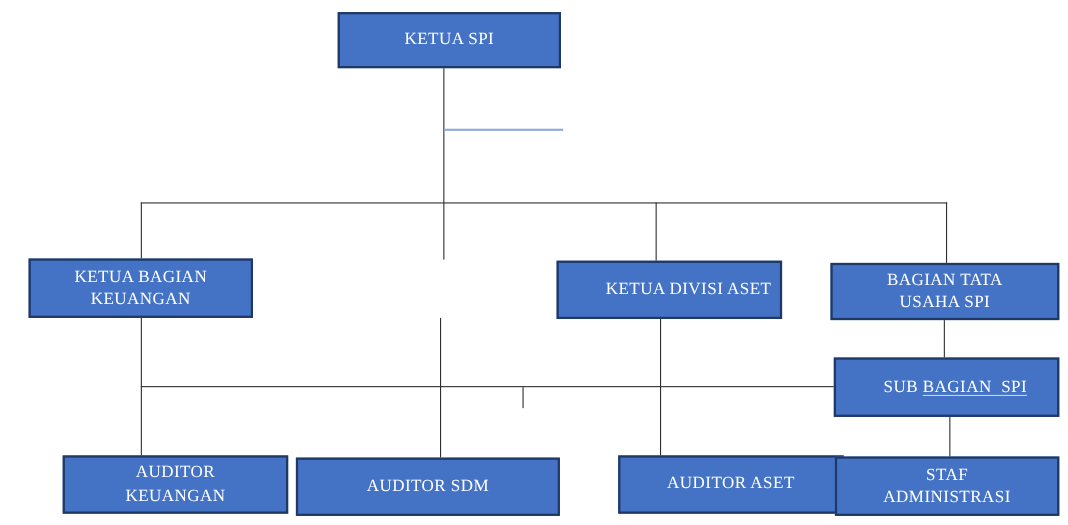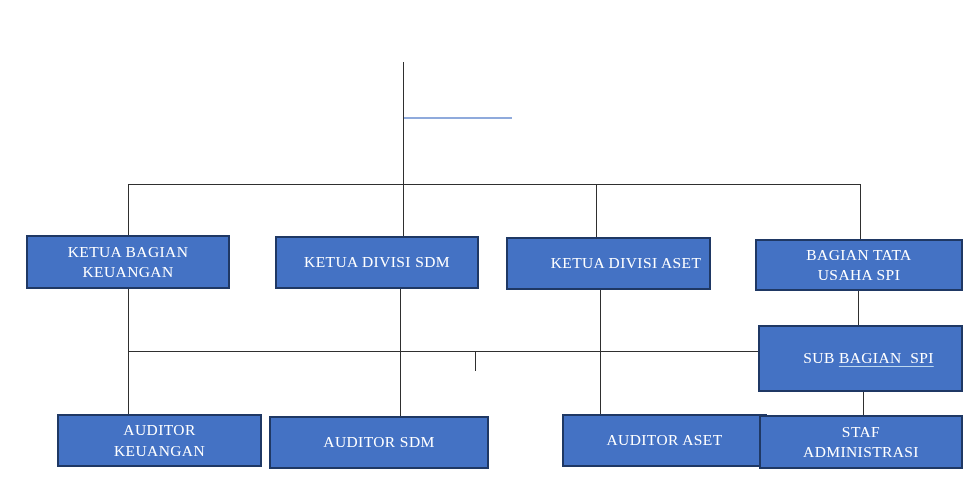--- a/index.html
+++ b/index.html
@@ -44,23 +44,23 @@
     white-space:pre;
   }
 
   
   #n-ketua-spi        {left:307px;top:11px; width:203px;height:51px;}
   #n-sekretaris-spi   {left:512px;top:92px; width:205px;height:53px;}
   #n-div-keuangan     {left:26px; top:235px;width:204px;height:54px;}
   #n-div-sdm          {left:275px;top:236px;width:204px;height:53px;}
   #n-div-aset         {left:506px;top:237px;width:205px;height:53px;padding-left:35px;}
   #n-tata-usaha       {left:755px;top:239px;width:208px;height:52px;}
-  #n-sub-bagian       {left:758px;top:325px;width:205px;height:67px;padding-left:16px;}
+  #n-sub-bagian       {left:758px;top:325px;width:205px;height:54px;padding-left:16px;}
   #n-aud-keuangan     {left:17px; top:414px;width:205px;height:53px;margin-left:40px;}
-  #n-aud-sdm          {left:269px;top:416px;width:220px;height:53px;}
+  #n-aud-sdm          {left:269px;top:416px;width:240px;height:53px;}
   #n-aud-aset         {left:515px;top:414px;width:205px;height:53px;margin-left:47px;}
   #n-staf-admin       {left:759px;top:415px;width:204px;height:54px;}
 
   
   #c-main-v     {left:403px;top:62px; height:174px;}
   #c-sek-h      {left:404px;top:117px;width:108px;}
   #c-row1-h     {left:128px;top:184px;width:733px;}
   #c-keu-top    {left:128px;top:184px;height:51px;}
   #c-aset-top   {left:596px;top:184px;height:53px;}
   #c-tata-top   {left:860px;top:184px;height:55px;}
@@ -84,26 +84,26 @@
   <div class="line vline" id="c-aset-top"></div>
   <div class="line vline" id="c-tata-top"></div>
   <div class="line vline" id="c-keu-bot"></div>
   <div class="line vline" id="c-sdm-bot"></div>
   <div class="line vline" id="c-aset-bot"></div>
   <div class="line vline" id="c-tata-bot"></div>
   <div class="line hline" id="c-row2-h"></div>
   <div class="line vline" id="c-tick"></div>
   <div class="line vline" id="c-sub-bot"></div>
 
+  <div class="node" id="n-ketua-spi">KETUA SPI</div>
 
 
   <div class="node" id="n-div-keuangan">KETUA BAGIAN
 KEUANGAN</div>
 
-  <div class="node" id="n-div-sdm">KETUA DIVISI SDM</div>
 
   <div class="node" id="n-div-aset">KETUA DIVISI ASET</div>
 
   <div class="node" id="n-tata-usaha">BAGIAN TATA
 USAHA SPI</div>
 
   <div class="node" id="n-sub-bagian">
     <span><span style="white-space:pre">SUB </span><span class="u">BAGIAN  SPI</span></span>
   </div>
 

